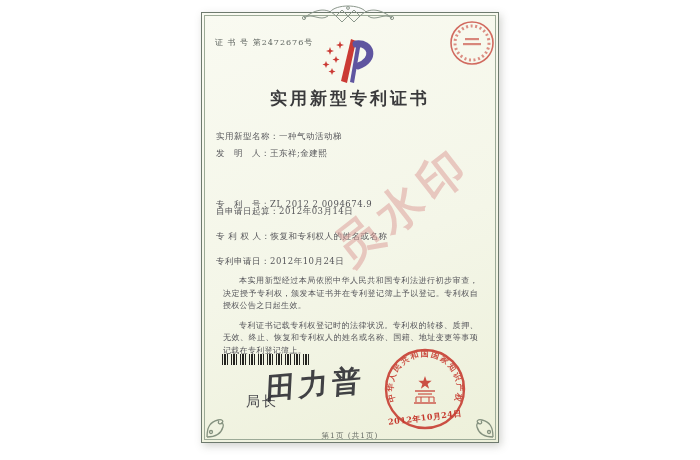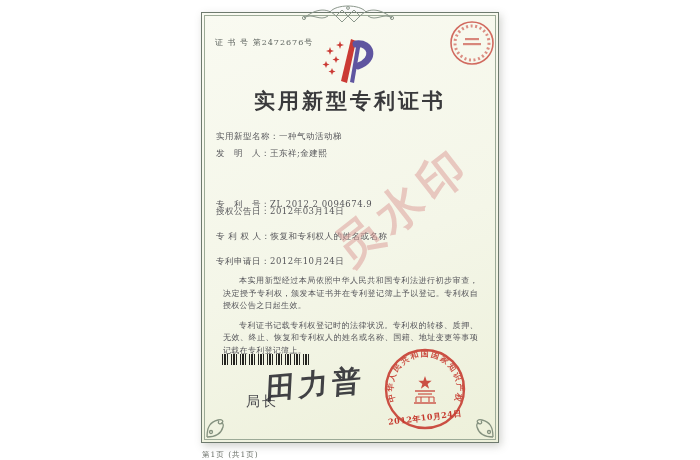--- a/index.html
+++ b/index.html
@@ -9,21 +9,21 @@
   .cert{position:absolute;left:201px;top:12px;width:296px;height:429px;
         background:linear-gradient(160deg,#f9faf1 0%,#f4f6e8 55%,#edf0da 100%);
         border:1px solid #6e7a6e;box-shadow:2px 3px 8px rgba(90,95,80,.28);}
   .cert-inner{position:absolute;inset:2px;border:1px solid #9caa97;pointer-events:none;}
 
   .cert-number{position:absolute;left:13px;top:24px;font-size:8px;letter-spacing:1px;color:#5f6560;}
 
   .logo{position:absolute;left:118px;top:22px;width:60px;height:52px;}
 
   .title{position:absolute;left:0;right:0;top:74px;text-align:center;
-         font-size:21px;font-weight:bold;letter-spacing:3px;color:#3a3a3c;}
+         font-size:17px;font-weight:bold;letter-spacing:3px;color:#3a3a3c;}
 
   .fields{position:absolute;left:14px;top:115px;width:270px;}
   .field{position:absolute;left:0;font-size:8.5px;color:#56565a;letter-spacing:.5px;white-space:nowrap;}
   .f0{top:3px}.f1{top:20px}.f2{top:71px}.f3{top:78px}.f4{top:103px}.f5{top:128px}
 
   .paras{position:absolute;left:14px;top:255px;width:269px;color:#55555a;}
   .paras p{margin:7px;font-size:8px;line-height:12.5px;text-align:justify;text-indent:2em;letter-spacing:.3px;}
 
   .barcode{position:absolute;left:20px;top:341px;width:88px;height:11px;
     background:repeating-linear-gradient(90deg,#23231f 0px,#23231f 1px,transparent 1px,transparent 2px,
@@ -31,21 +31,21 @@
       #23231f 5px,#23231f 6px,transparent 6px,transparent 9px);}
 
   .signer-label{position:absolute;left:44px;top:380px;font-size:14px;color:#4c4c50;letter-spacing:2px;}
   .signature{position:absolute;left:64px;top:352px;font-size:29px;font-weight:600;color:#2e2e34;
              transform:rotate(-5deg) skewX(-8deg);letter-spacing:4px;opacity:.9;}
 
   .seal{position:absolute;left:181px;top:334px;width:84px;height:84px;opacity:.88;}
   .seal-date{position:absolute;left:186px;top:399px;width:80px;font-size:8px;color:#c6392e;
              transform:rotate(-7deg);letter-spacing:.5px;font-weight:bold;}
 
-  .footer{position:absolute;left:0;right:0;top:418px;text-align:left;font-size:7.5px;color:#6a6f68;letter-spacing:1px;margin-top:19px;}
+  .footer{position:absolute;left:0;right:0;top:418px;text-align:center;font-size:7.5px;color:#6a6f68;letter-spacing:1px;}
 
   .lace-top{position:absolute;left:98px;top:-11px;width:96px;height:28px;}
   .corner{position:absolute;bottom:3px;width:24px;height:26px;}
   .corner.left{left:3px;}
   .corner.right{right:3px;transform:scaleX(-1);}
 
   .agency-stamp{position:absolute;left:246px;top:6px;width:48px;height:48px;opacity:.8;}
 
   .watermark{position:absolute;left:138px;top:212px;font-size:46px;color:#dc9a96;opacity:.5;
              letter-spacing:7px;transform:rotate(-38deg);transform-origin:0 50%;
@@ -92,21 +92,21 @@
       <rect x="17" y="19" width="14" height="2.2" fill="#c8473c" opacity=".8"></rect>
       <rect x="15" y="24" width="18" height="2.2" fill="#c8473c" opacity=".8"></rect>
     </svg>
 
     <div class="title">实用新型专利证书</div>
 
     <div class="fields">
       <div class="field f0"><span>实用新型名称：</span><span>一种气动活动梯</span></div>
       <div class="field f1"><span>发　明　人：</span><span>王东祥;金建熙</span></div>
       <div class="field f2"><span>专　利　号：</span><span>ZL 2012 2 0094674.9</span></div>
-      <div class="field f3"><span>授权公告日：</span><span>2012年03月14日</span></div>
+      <div class="field f3"><span>自申请日起算：</span><span>2012年03月14日</span></div>
       <div class="field f4"><span>专 利 权 人：</span><span>恢复和专利权人的姓名或名称</span></div>
       <div class="field f5"><span>专利申请日：</span><span>2012年10月24日</span></div>
     </div>
 
     <div class="paras">
       <p>本实用新型经过本局依照中华人民共和国专利法进行初步审查，决定授予专利权，颁发本证书并在专利登记簿上予以登记。专利权自授权公告之日起生效。</p>
       <p>专利证书记载专利权登记时的法律状况。专利权的转移、质押、无效、终止、恢复和专利权人的姓名或名称、国籍、地址变更等事项记载在专利登记簿上。</p>
     </div>
 
     <div class="barcode"></div>

